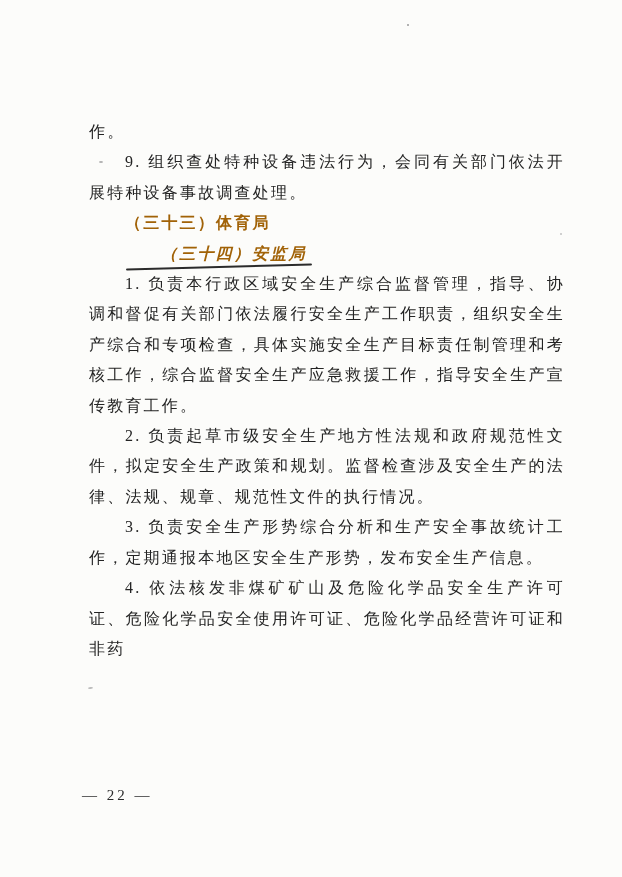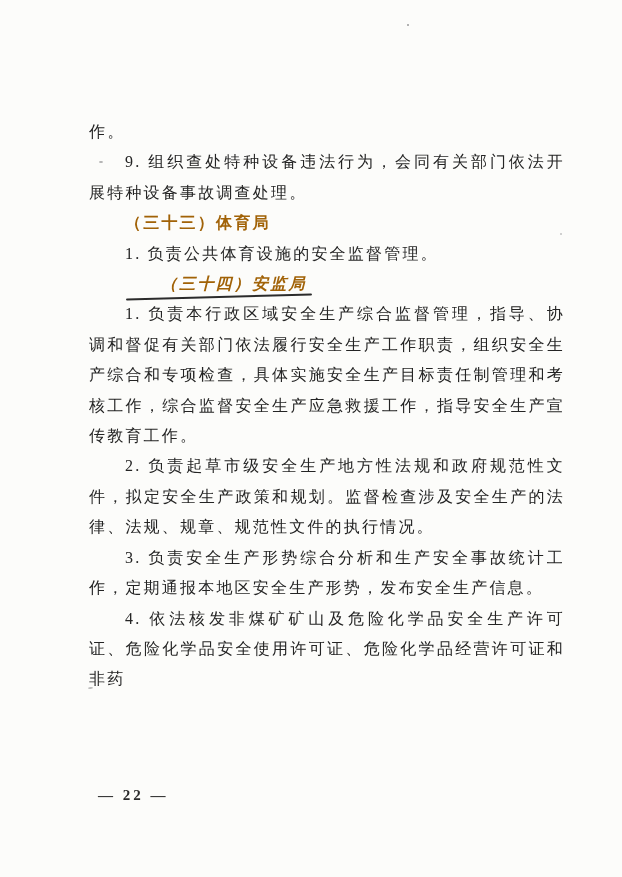--- a/index.html
+++ b/index.html
@@ -36,25 +36,24 @@
     content: "";
     position: absolute;
     left: 1px; right: -5px; bottom: 1px;
     height: 2px;
     background: #2b2b2b;
     transform: rotate(-1.6deg);
     border-radius: 1px;
   }
   .page-footer {
     position: absolute;
-    left: 98px; top: 787px;
+    left: 82px; top: 787px;
     font-size: 15px;
     letter-spacing: 3px;
     color: #2a2a2a;
-    font-weight: bold;
   }
   .speck { position: absolute; border-radius: 50%; }
   .speck-1 { left: 407px; top: 24px; width: 2px; height: 2px; background: #9a9a9a; }
   .speck-2 { left: 99px; top: 161px; width: 4px; height: 2px; background: #b0b0b0; }
   .speck-3 { left: 88px; top: 687px; width: 5px; height: 2px; background: #bdbdbd; transform: rotate(-8deg); }
   .speck-4 { left: 560px; top: 233px; width: 2px; height: 2px; background: #c2c2c2; }
 </style>
 </head>
 <body>
 
@@ -63,21 +62,20 @@
   <main class="content">
 
     <p class="no-indent">作。</p>
 
     <p>9. 组织查处特种设备违法行为，会同有关部门依法开展特种设备事故调查处理。</p>
 
     <h3>
       <span>（三十三）体育局</span>
     </h3>
 
-    <p>1. 负责公共体育设施的安全监督管理。</p>
 
 
 
     <h3>
       <span class="hand-underline">
         <span>（三十四）安监局</span>
       </span>
     </h3>
 
     <p>1. 负责本行政区域安全生产综合监督管理，指导、协调和督促有关部门依法履行安全生产工作职责，组织安全生产综合和专项检查，具体实施安全生产目标责任制管理和考核工作，综合监督安全生产应急救援工作，指导安全生产宣传教育工作。</p>

